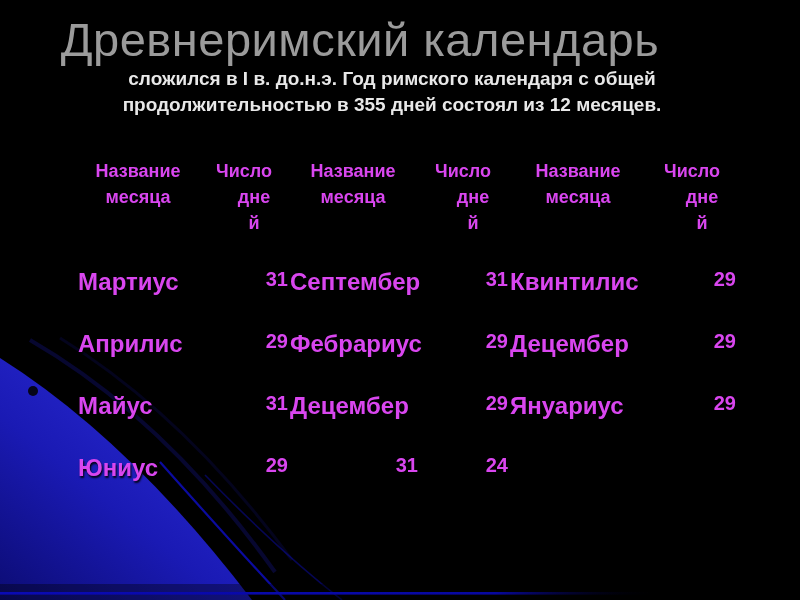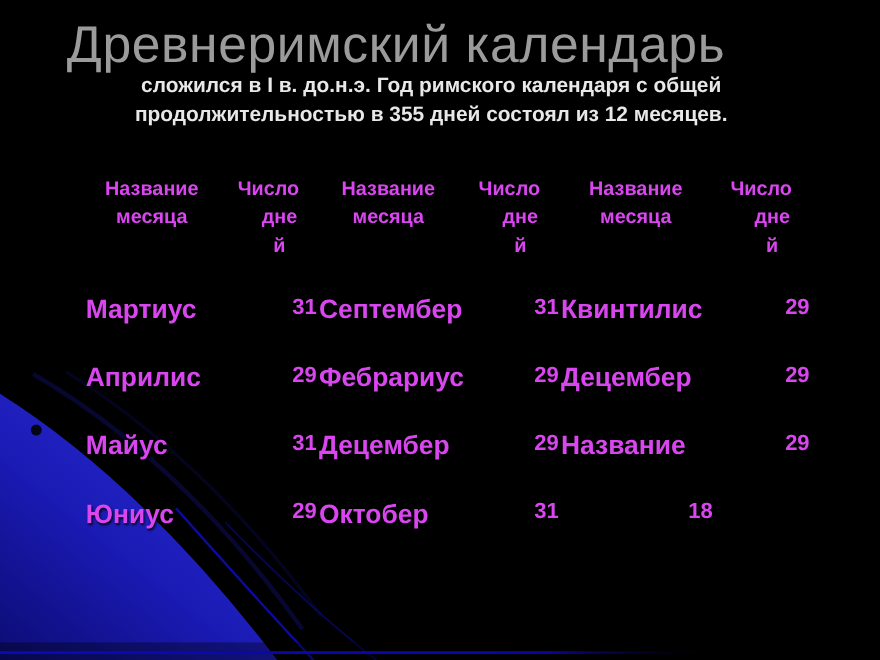--- a/index.html
+++ b/index.html
@@ -130,23 +130,22 @@
     <div class="c-days">29</div>
     <div class="c-month">Фебрариус</div>
     <div class="c-days">29</div>
     <div class="c-month">Децембер</div>
     <div class="c-days">29</div>
 
     <div class="c-month">Майус</div>
     <div class="c-days">31</div>
     <div class="c-month">Децембер</div>
     <div class="c-days">29</div>
-    <div class="c-month">Название</div>
+    <div class="c-month">Януариус</div>
     <div class="c-days">29</div>
 
     <div class="c-month">Юниус</div>
     <div class="c-days">29</div>
-    <div class="c-month">Октобер</div>
     <div class="c-days">31</div>
-    <div class="c-days">18</div>
+    <div class="c-days">24</div>
 
   </div>
 </div>
 
 </body></html>

